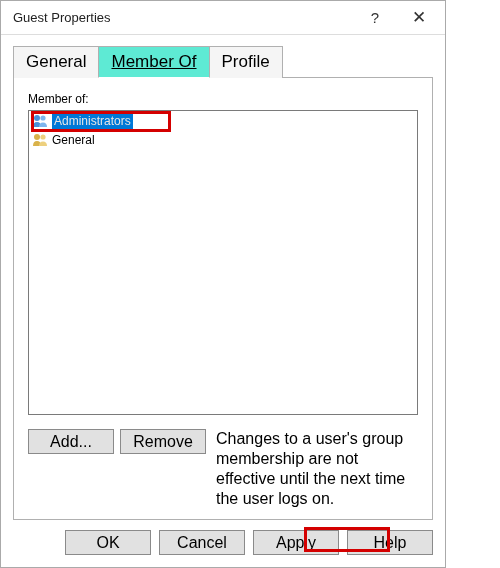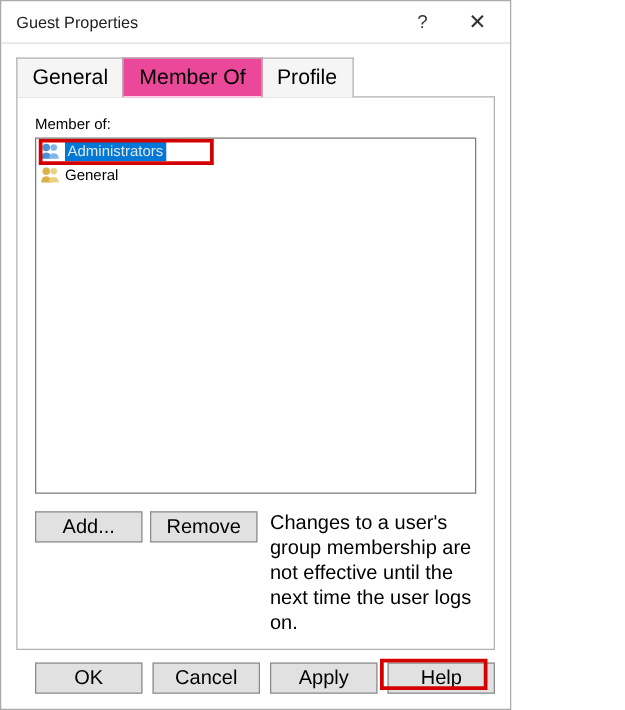--- a/index.html
+++ b/index.html
@@ -5,21 +5,21 @@
     * { box-sizing: border-box; margin: 0; padding: 0; }
     body {
       font-family: "Segoe UI", Tahoma, sans-serif;
       font-size: 12px;
       background: #fff;
       width: 500px;
       height: 568px;
       overflow: hidden;
     }
     .window {
-      width: 409px;
+      width: 446px;
       height: 568px;
       border: 1px solid #aaa;
       background: #fff;
       display: flex;
       flex-direction: column;
     }
     .titlebar {
       height: 34px;
       display: flex;
       align-items: center;
@@ -58,25 +58,26 @@
       padding: 5px 12px 5px 12px;
       border: 1px solid #b0b0b0;
       border-bottom: none;
       background: #f5f5f5;
       font-size: 17px;
       margin-right: -1px;
       position: relative;
       top: 1px;
     }
     .tab.active {
-      background: #ec4899;
+      background: #5eead4;
       border-color: #b0b0b0;
       z-index: 3;
       top: 1px;
       border-bottom: 1px solid #fff;
+      text-decoration: underline;
     }
     .tab-content {
       border: 1px solid #b0b0b0;
       flex: 1;
       background: #fff;
       padding: 14px 14px 10px 14px;
       display: flex;
       flex-direction: column;
       min-height: 0;
       position: relative;

